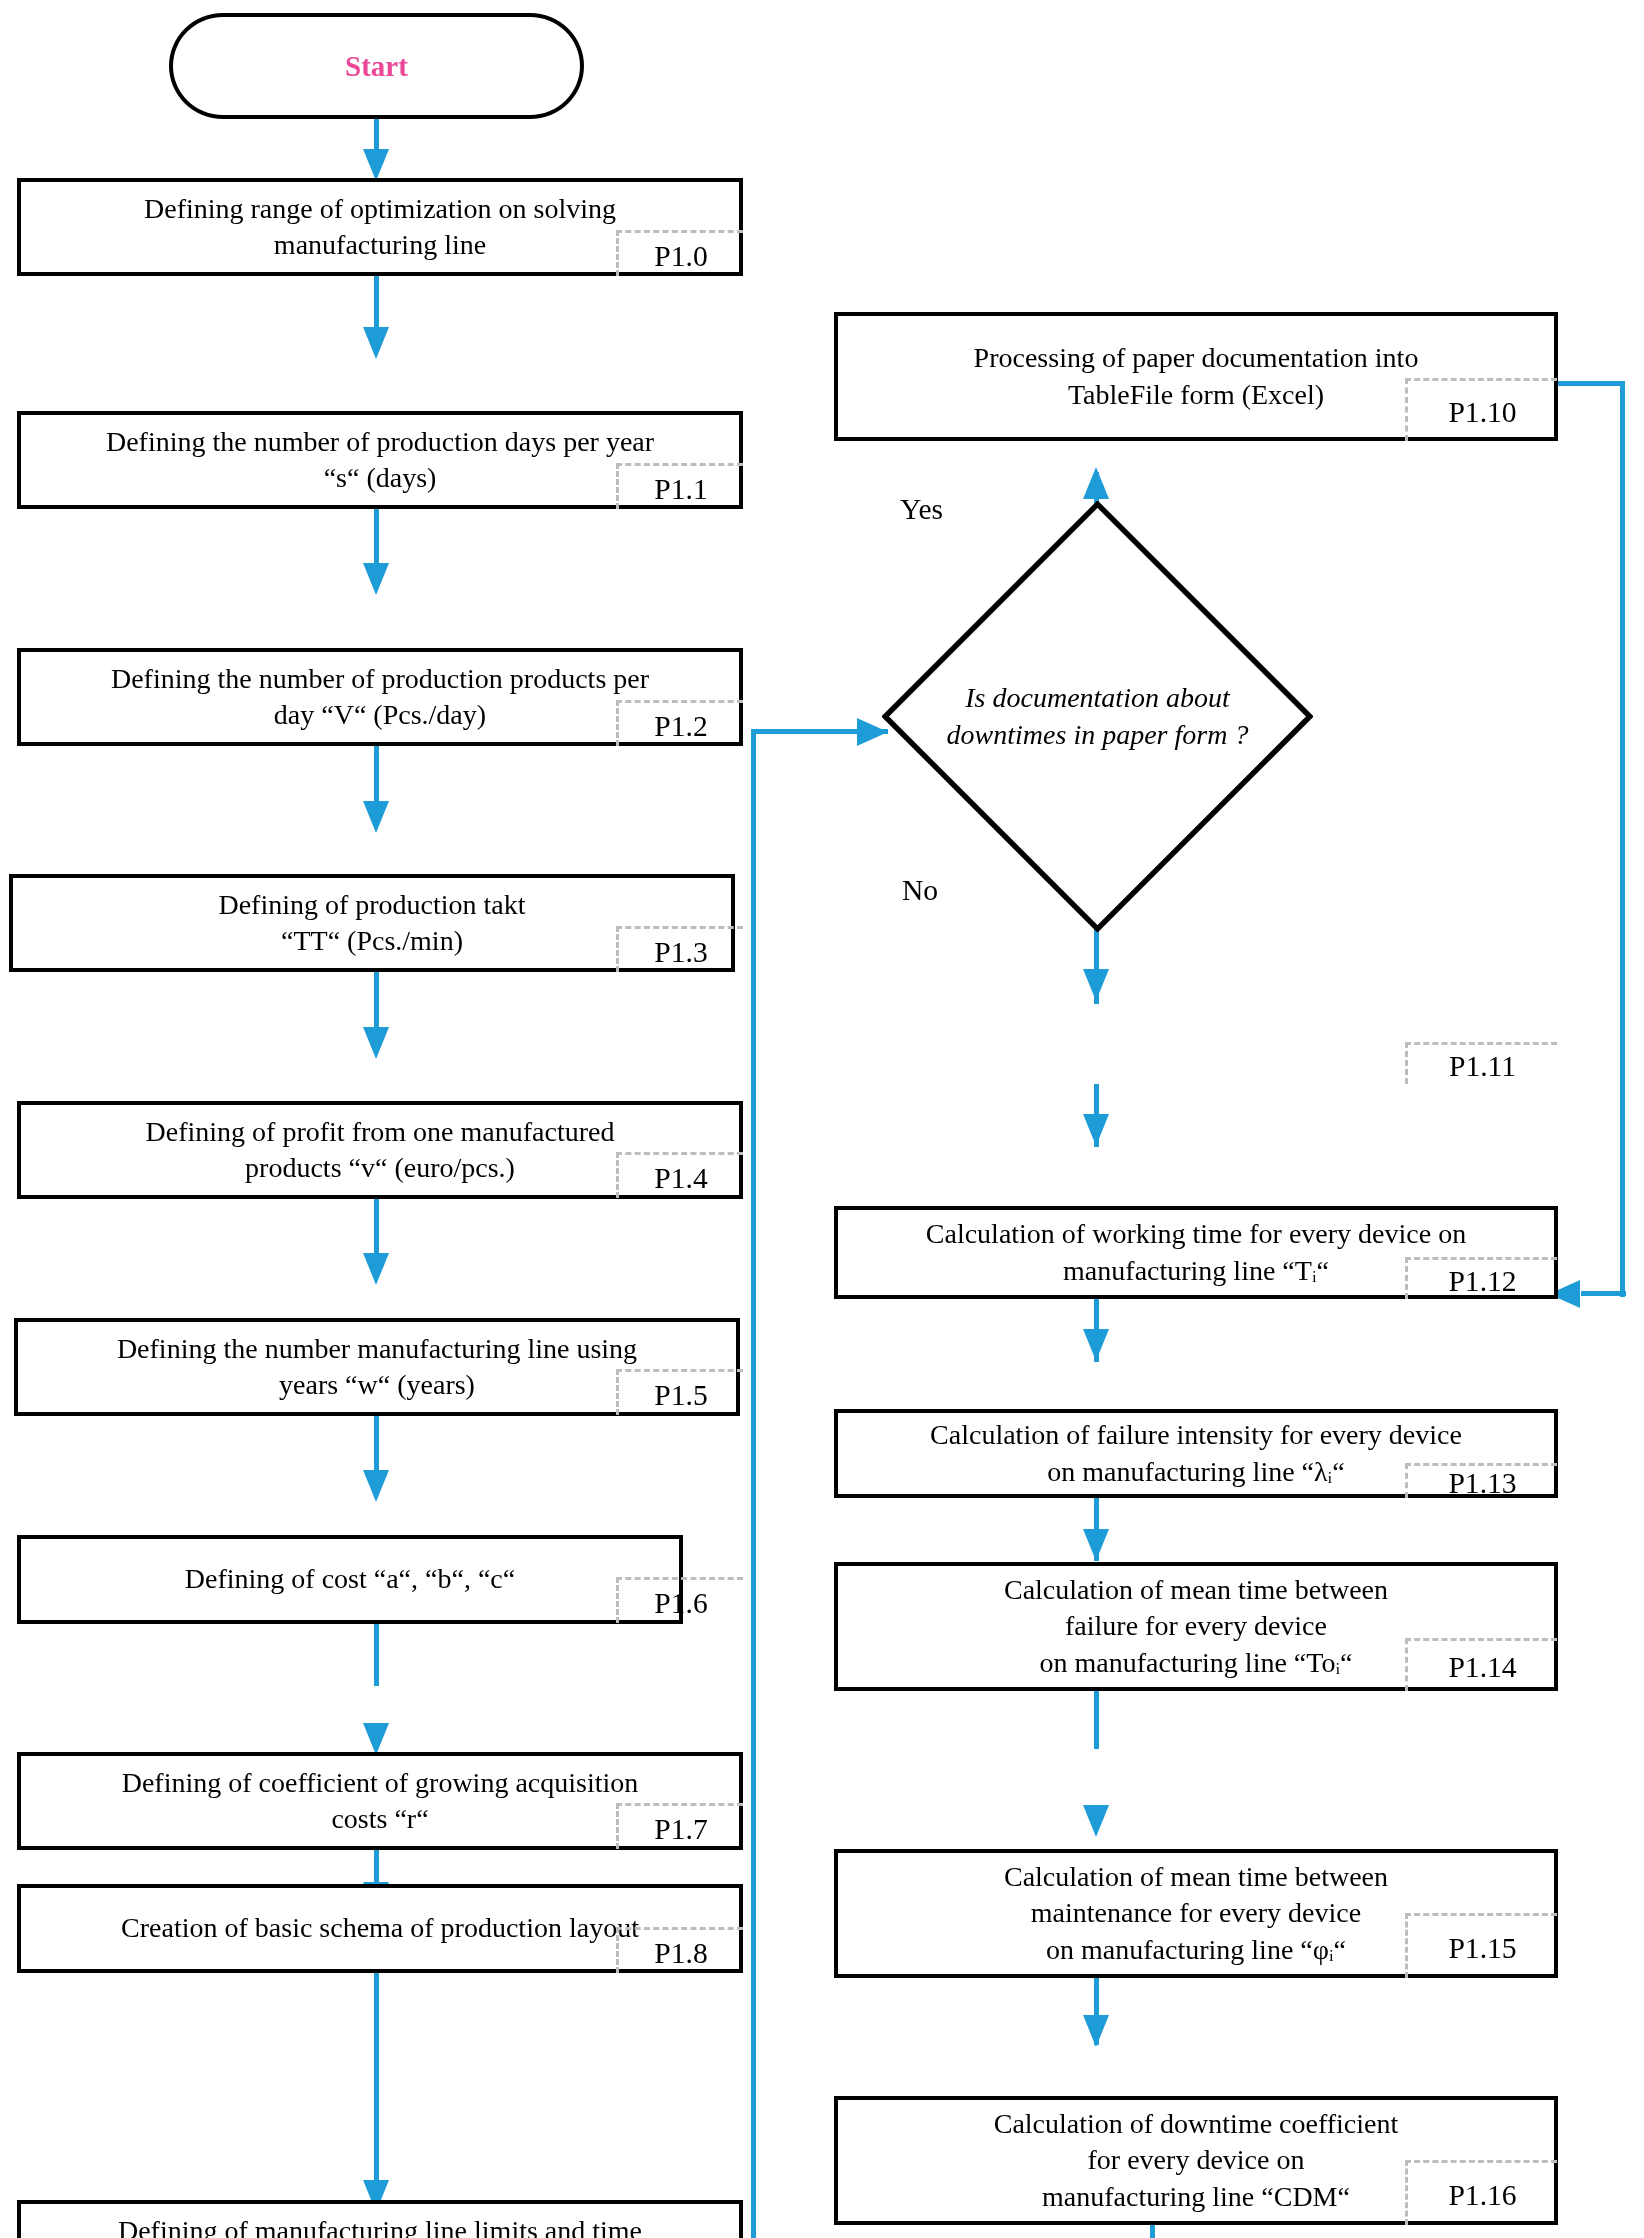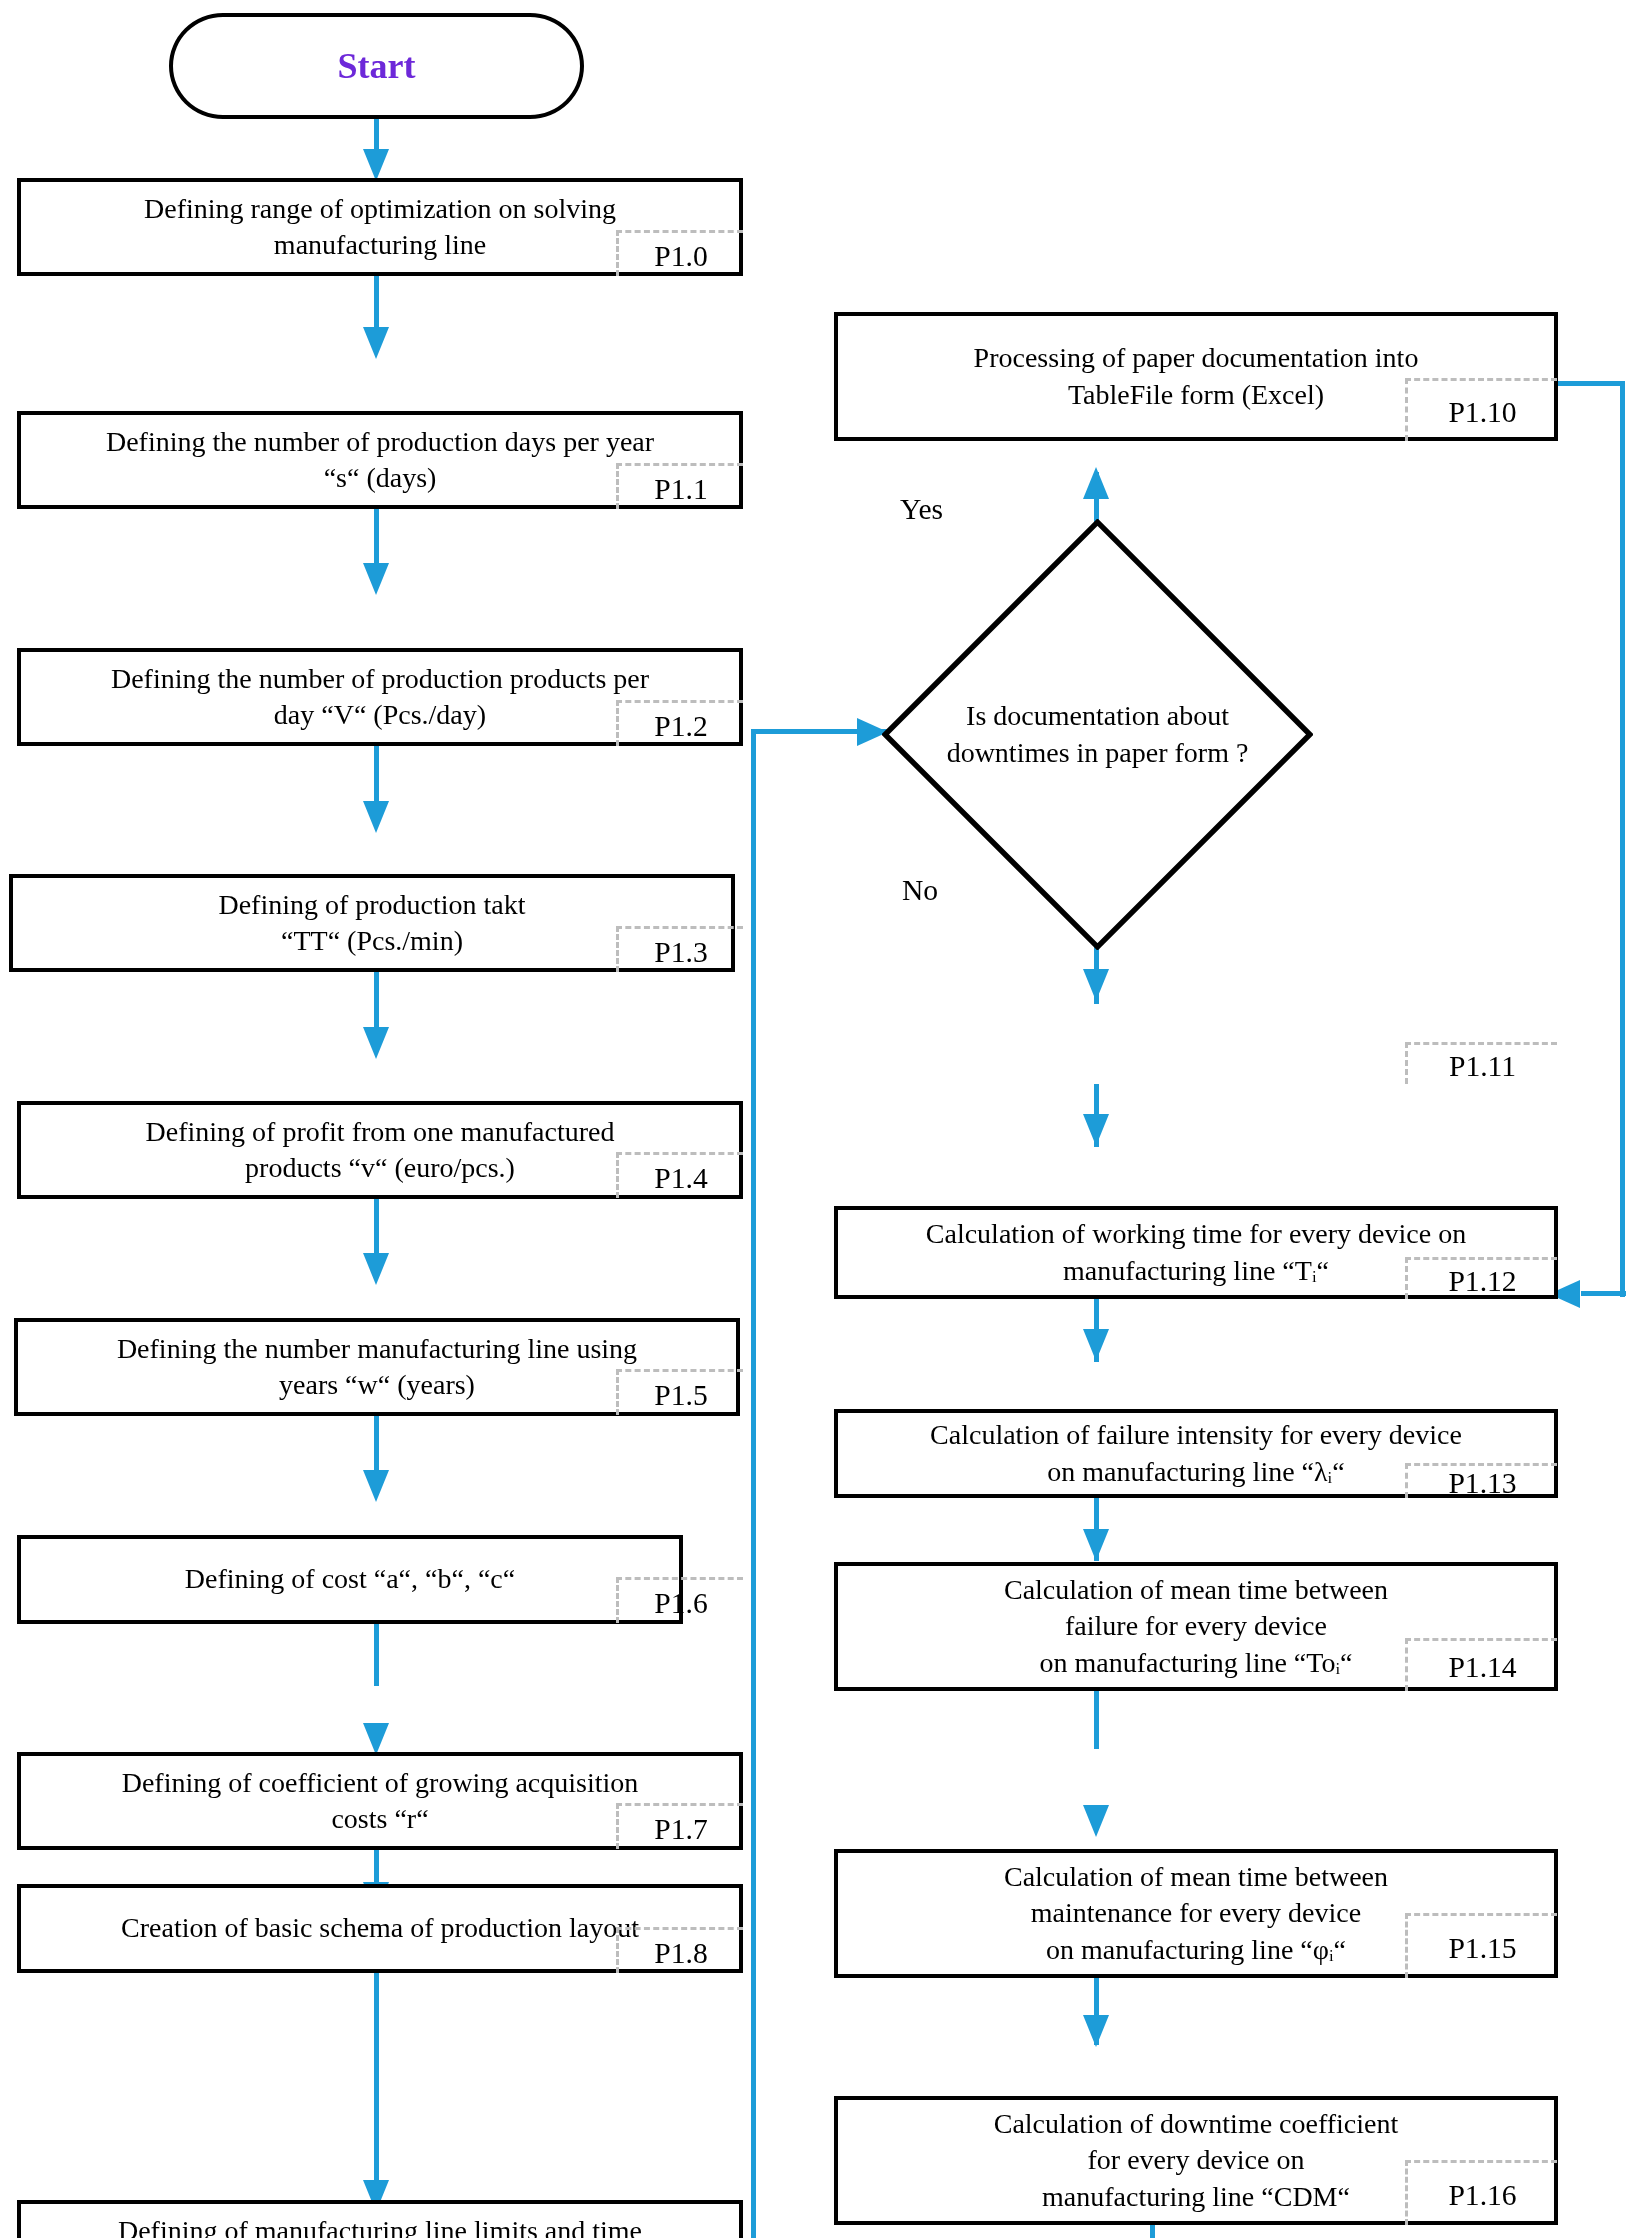--- a/index.html
+++ b/index.html
@@ -31,21 +31,21 @@
   
   .terminator{
     position:absolute;
     box-sizing:border-box;
     background:#fff;
     border:4.9px solid #000;
     border-radius:54px/53px;
     display:flex;align-items:center;justify-content:center;
     z-index:5;
   }
-  .terminator .txt{font-size:36px;font-weight:bold;color:#6d28d9;}
+  .terminator .txt{font-size:29px;font-weight:bold;color:#ec4899;}
 
   
   .diamond-wrap{position:absolute;z-index:5;}
   .diamond-wrap svg{display:block;}
   .diamond-label{
     position:absolute;
     inset:0;
     display:flex;align-items:center;justify-content:center;
     text-align:center;
     font-size:28px;line-height:1.32;color:#000;
@@ -229,21 +229,21 @@
 
   <div class="edge hline" style="left:1557px;top:381px;width:68px;height:4.9px;"></div>
   <div class="edge vline" style="left:1620px;top:381px;width:4.9px;height:916px;"></div>
   <div class="edge hline" style="left:1581px;top:1291px;width:45px;height:4.9px;"></div>
   <div class="arrow arrow-left" style="left:1549px;top:1280px;"></div>
 
   <div class="edge vline" style="left:1094px;top:472px;width:4.9px;height:54px;"></div>
   <div class="arrow arrow-up" style="left:1083px;top:467px;"></div>
   <div class="branch-label" style="left:900px;top:493px;">Yes</div>
 
-  <div class="diamond-wrap" style="left:882px;top:519px;width:431px;height:431px;">
+  <div class="diamond-wrap" style="left:882px;top:501px;width:431px;height:431px;font-style:italic;">
     <svg width="431" height="431" viewBox="0 0 962 962">
       <polygon points="481,7 955,481 481,955 7,481" fill="#ffffff" stroke="#000000" stroke-width="12"></polygon>
     </svg>
     <div class="diamond-label">Is documentation about
 downtimes in paper form ?</div>
   </div>
 
   <div class="branch-label" style="left:902px;top:874px;">No</div>
   <div class="edge vline" style="left:1094px;top:928px;width:4.9px;height:76px;"></div>
   <div class="arrow arrow-down" style="left:1083px;top:969px;"></div>

